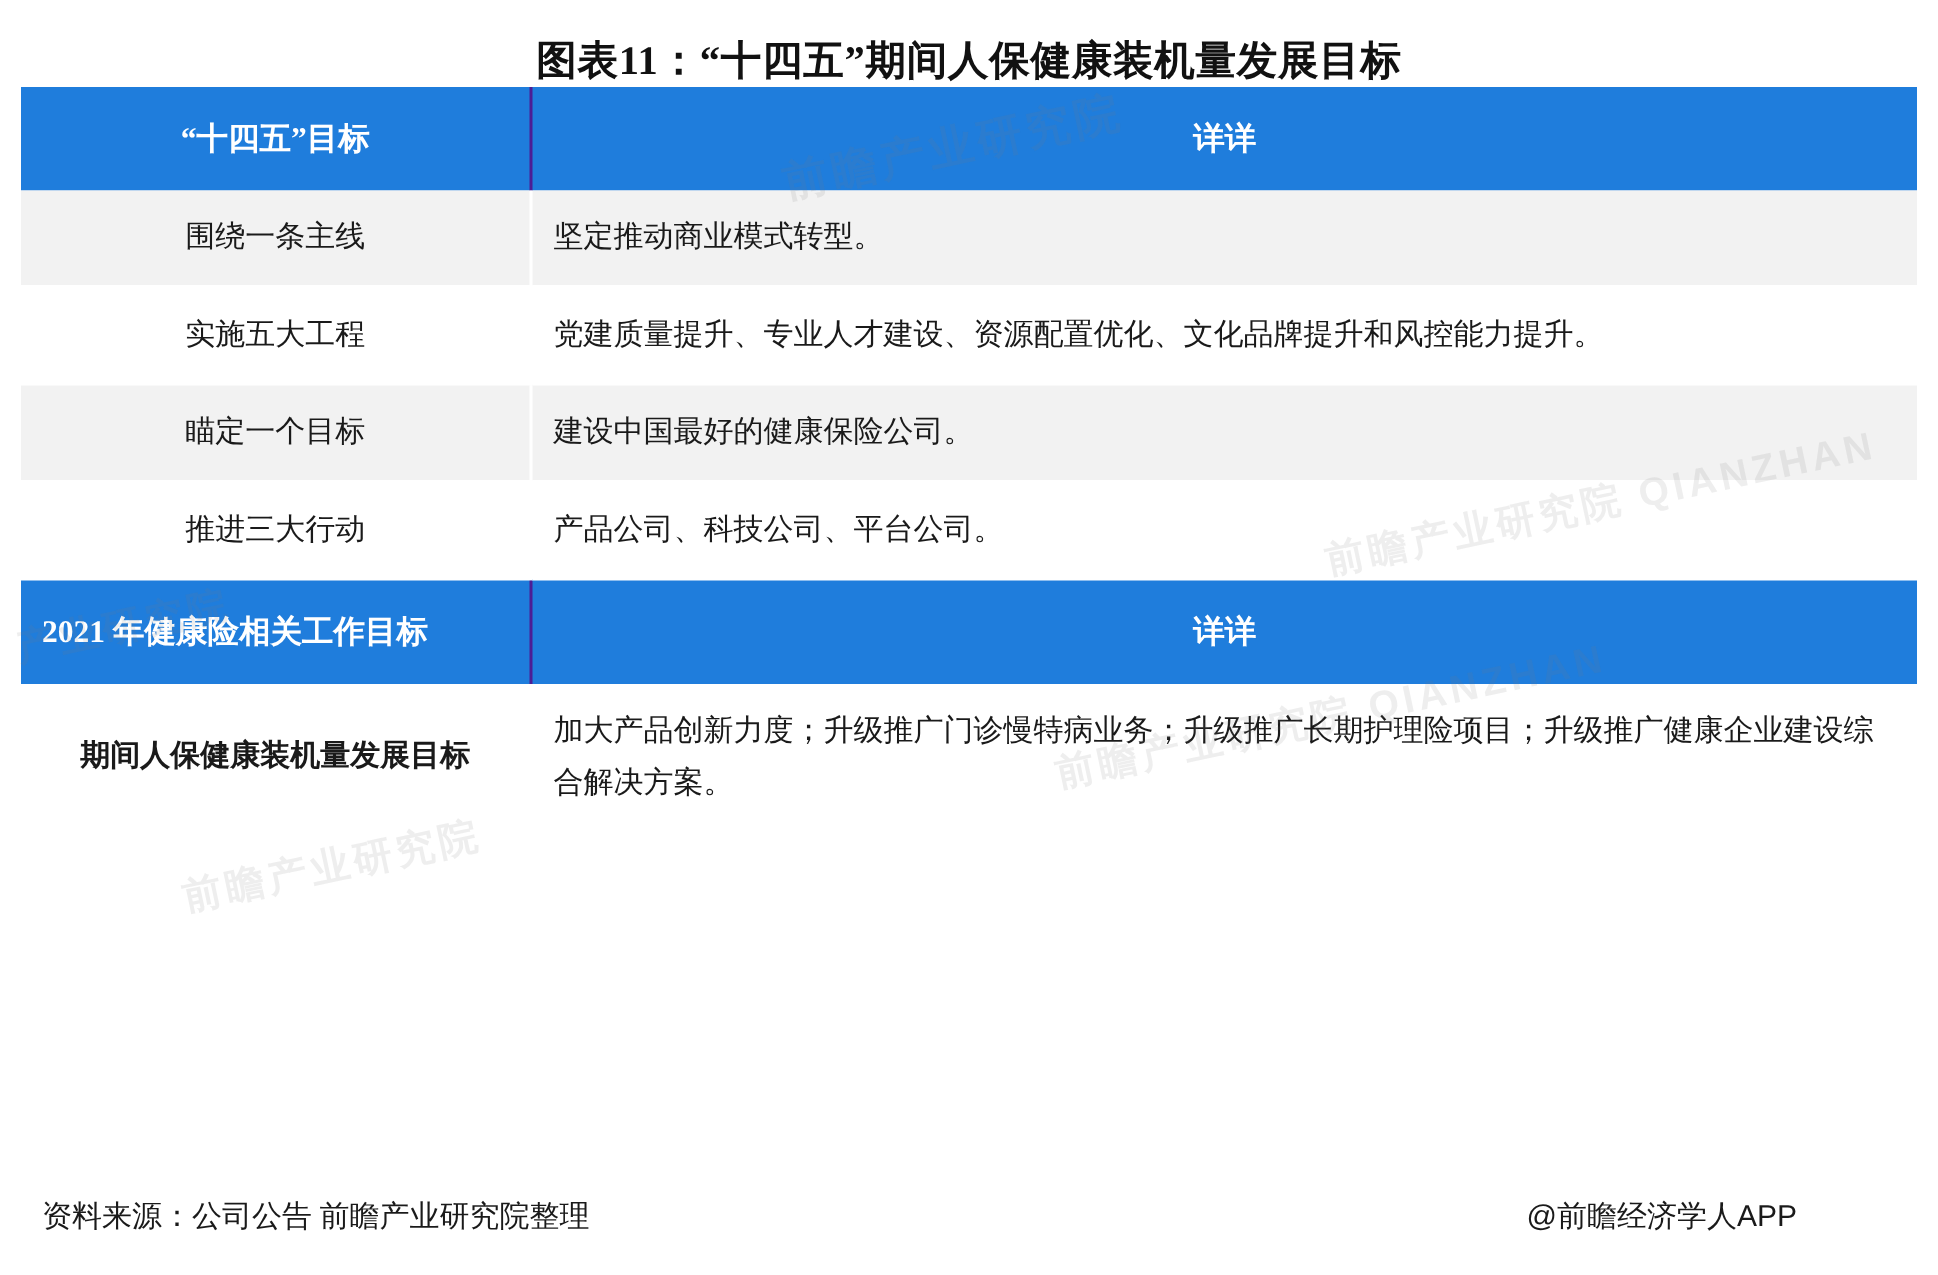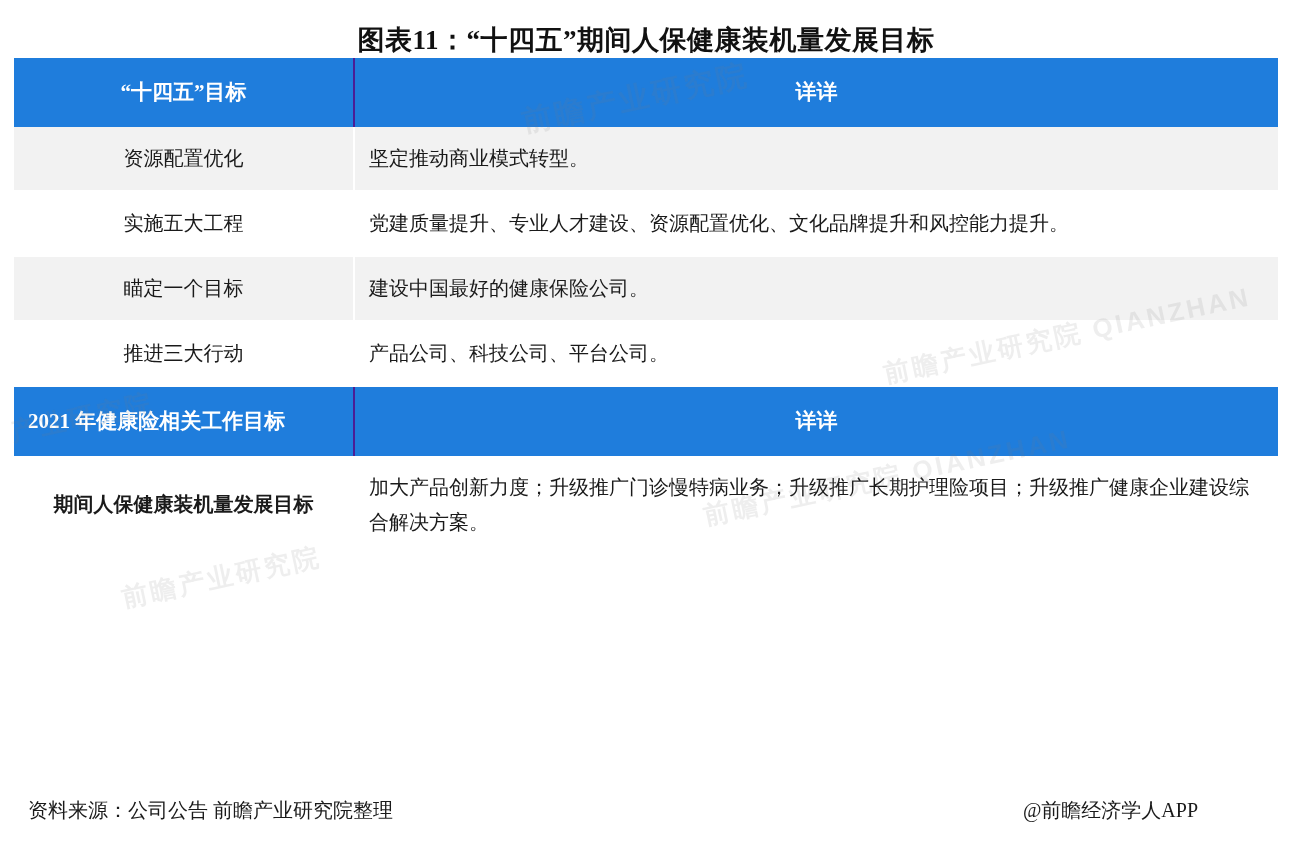--- a/index.html
+++ b/index.html
@@ -95,21 +95,21 @@
     width: 1226px;
     box-sizing: border-box;
     padding: 0 28px;
     display: flex;
     justify-content: space-between;
     align-items: flex-end;
     font-size: 20px;
     color: #1a1a1a;
   }
   .footer .source { font-family: "Liberation Serif", "DejaVu Serif", serif; }
-  .footer .brand { font-family: Liberation Serif, serif; }
+  .footer .brand { font-family: Liberation Sans, sans-serif; }
 
   
   .wm {
     position: absolute;
     color: rgba(120,120,120,0.13);
     font-size: 30px;
     font-weight: bold;
     white-space: nowrap;
     pointer-events: none;
     font-family: "Liberation Sans", sans-serif;
@@ -139,21 +139,21 @@
       <col class="col-left">
       <col class="col-right">
     </colgroup>
     <tbody>
       <tr class="header-row">
         <td class="hdr-left">“十四五”目标</td>
         <td class="hdr-right">详详</td>
       </tr>
 
       <tr class="body-row">
-        <td class="cell-left">资源配置优化</td>
+        <td class="cell-left">围绕一条主线</td>
         <td class="cell-right">坚定推动商业模式转型。</td>
       </tr>
       <tr class="body-row alt">
         <td class="cell-left">实施五大工程</td>
         <td class="cell-right">党建质量提升、专业人才建设、资源配置优化、文化品牌提升和风控能力提升。</td>
       </tr>
       <tr class="body-row">
         <td class="cell-left">瞄定一个目标</td>
         <td class="cell-right">建设中国最好的健康保险公司。</td>
       </tr>

